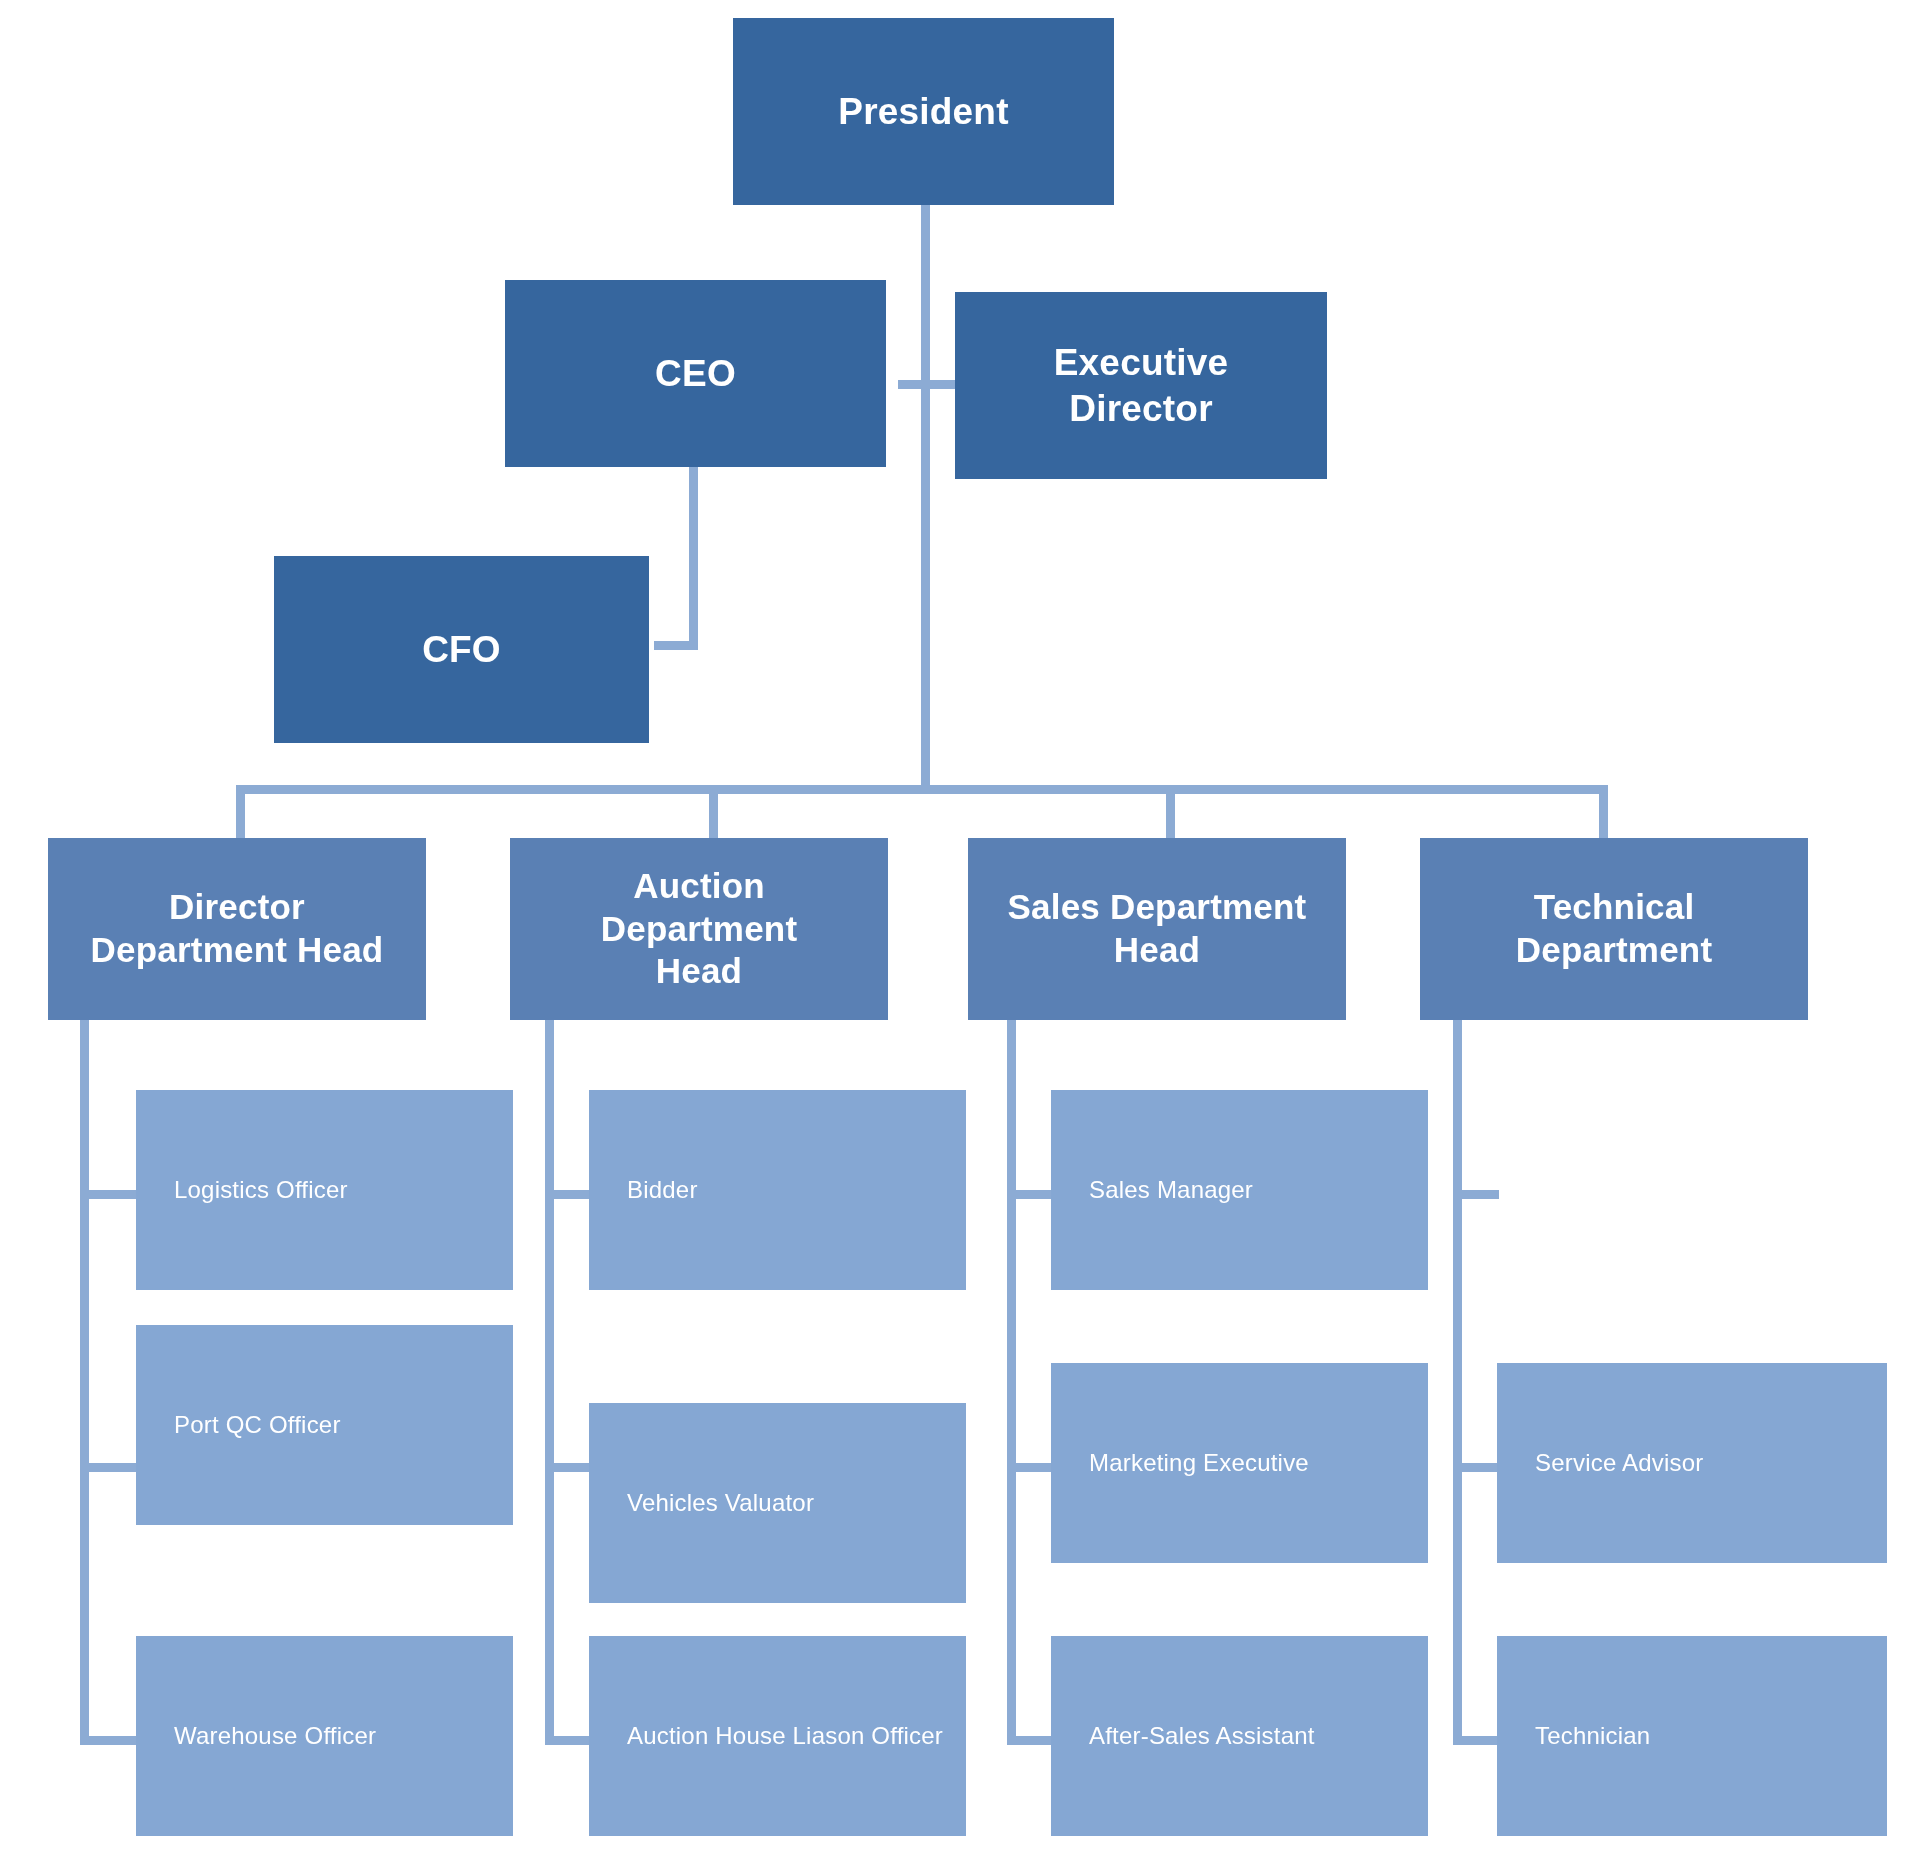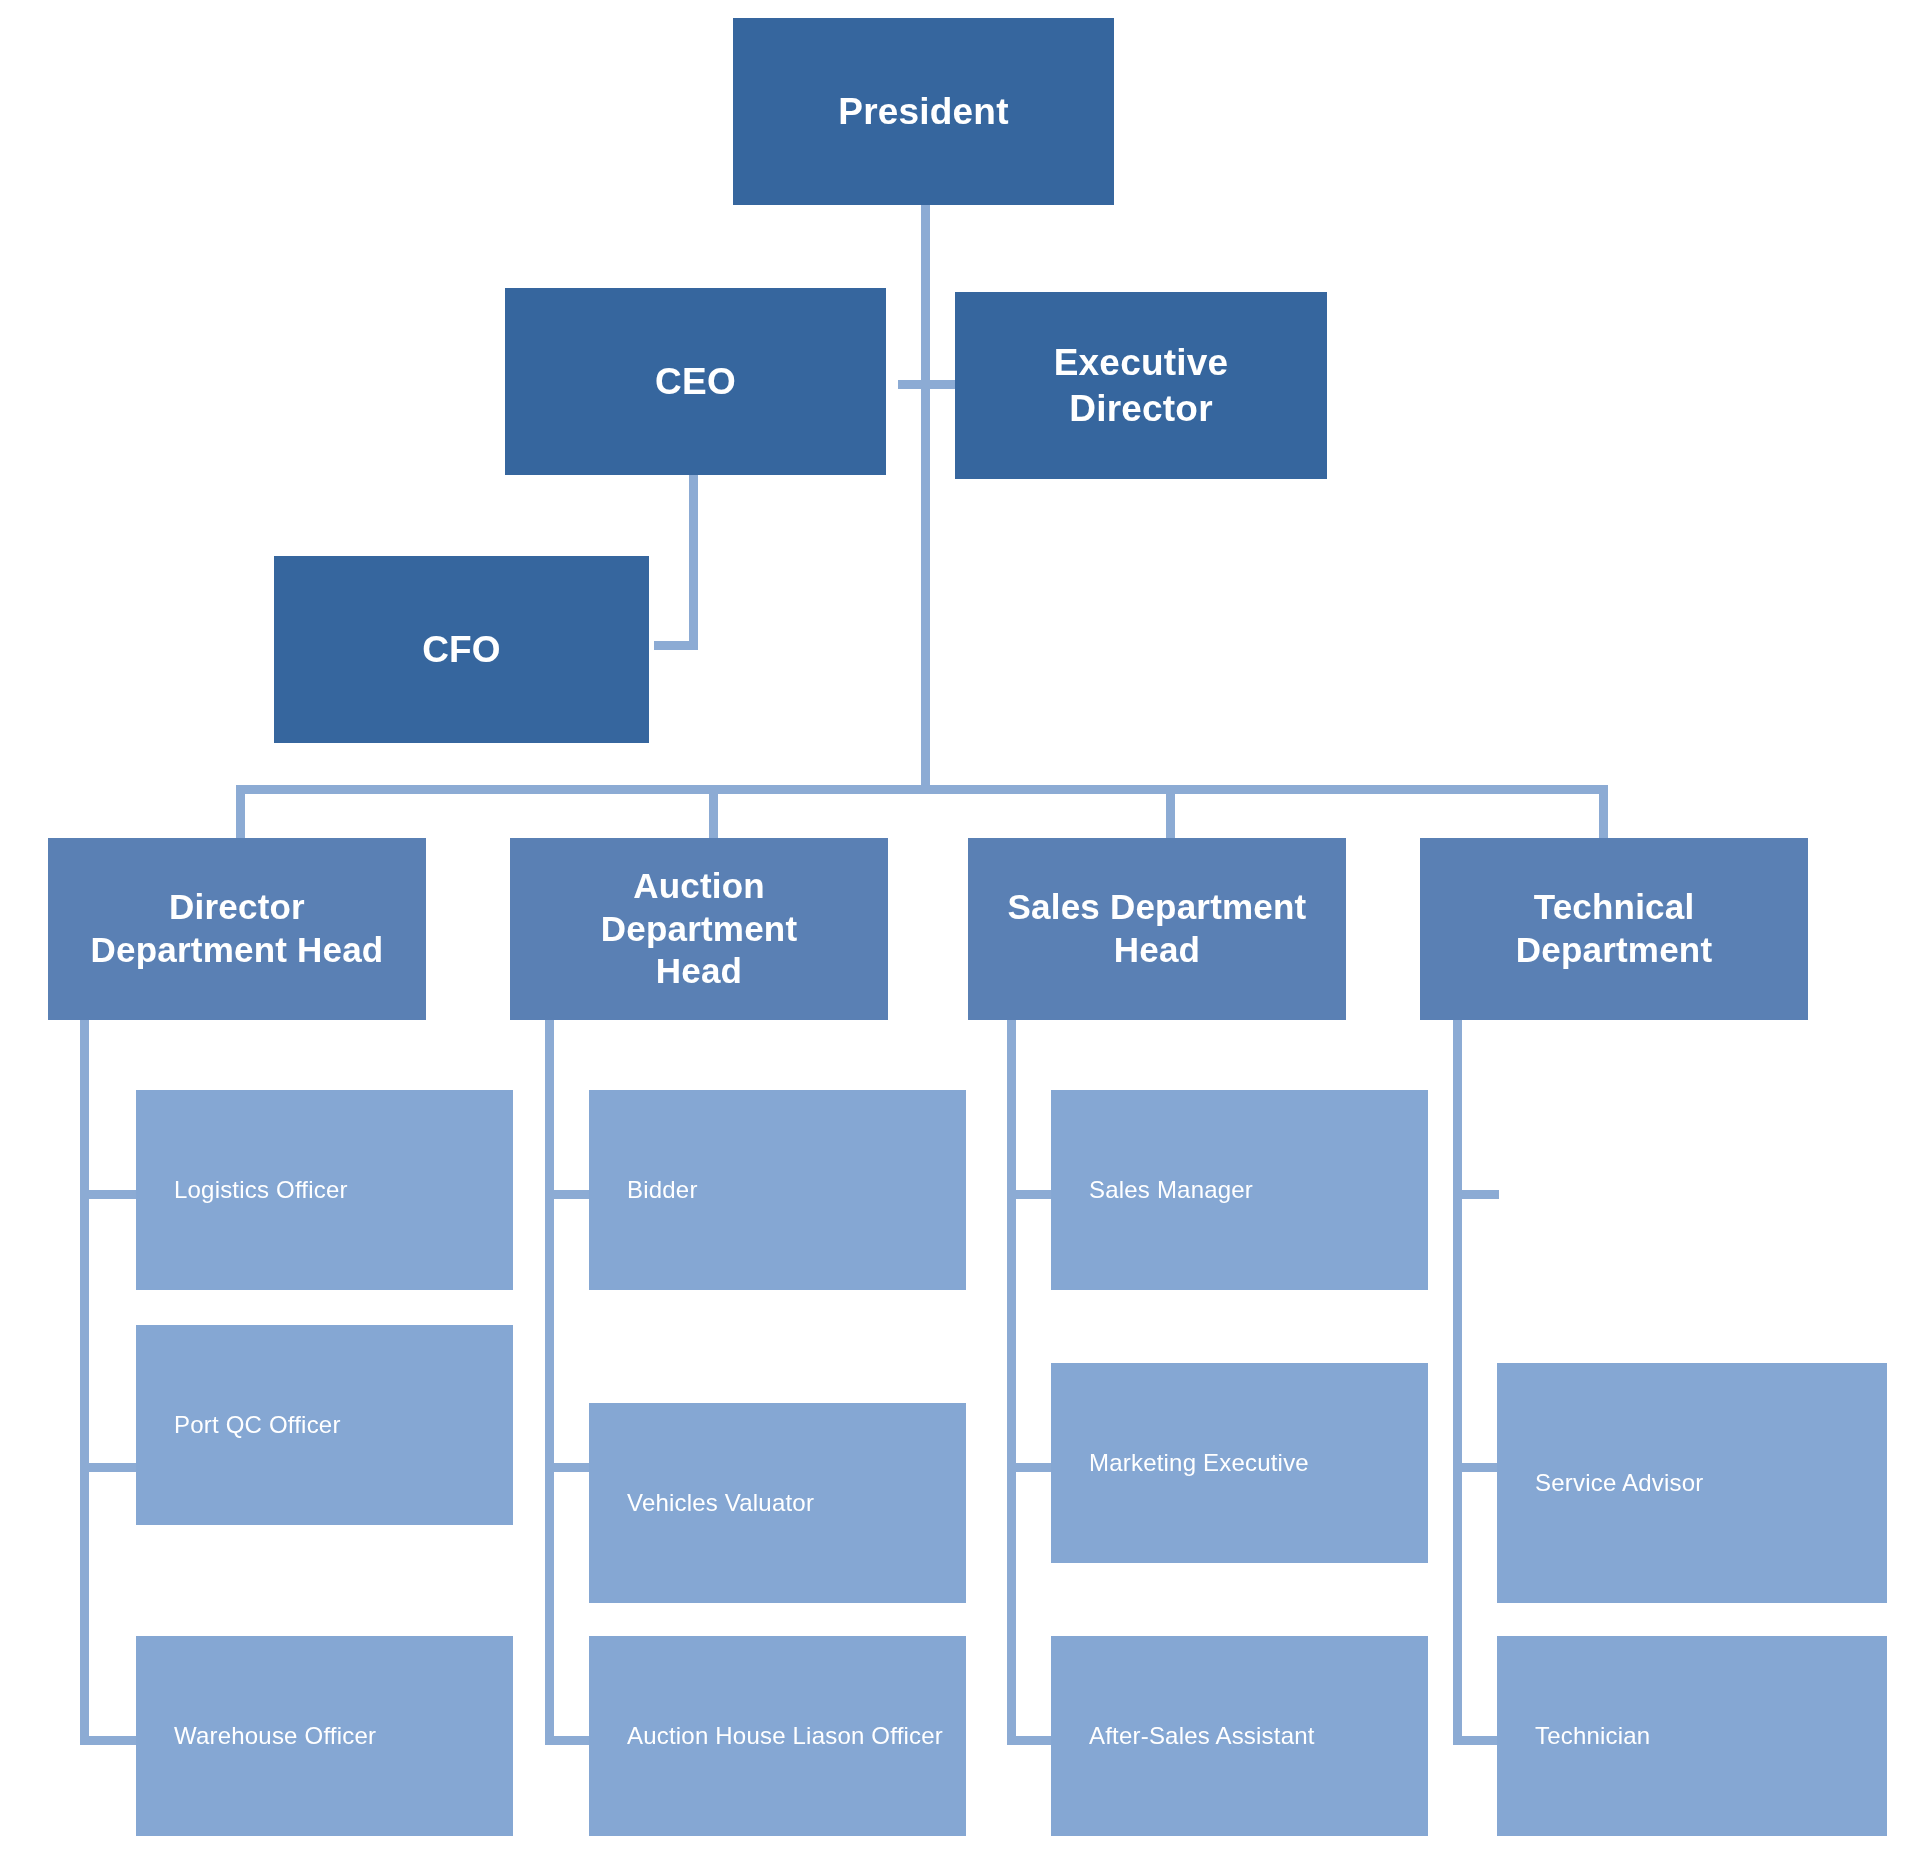--- a/index.html
+++ b/index.html
@@ -82,21 +82,21 @@
   <div class="conn" style="left:1007px; top:1463px; width:46px; height:9px;"></div>
   <div class="conn" style="left:1007px; top:1736px; width:46px; height:9px;"></div>
 
   <div class="conn" style="left:1453px; top:1020px; width:9px; height:725px;"></div>
   <div class="conn" style="left:1453px; top:1190px; width:46px; height:9px;"></div>
   <div class="conn" style="left:1453px; top:1463px; width:46px; height:9px;"></div>
   <div class="conn" style="left:1453px; top:1736px; width:46px; height:9px;"></div>
 
   <div class="node tier1" style="left:733px; top:18px; width:381px; height:187px;">President</div>
 
-  <div class="node tier1" style="left:505px; top:288px; width:381px; height:187px;">CEO</div>
+  <div class="node tier1" style="left:505px; top:280px; width:381px; height:187px;">CEO</div>
 
   <div class="node tier1" style="left:955px; top:292px; width:372px; height:187px; padding:0 54px;">Executive Director</div>
 
   <div class="node tier1" style="left:274px; top:556px; width:375px; height:187px;">CFO</div>
 
   <div class="node tier2" style="left:48px; top:838px; width:378px; height:182px; padding:0 36px;">Director Department Head</div>
 
   <div class="node tier2" style="left:510px; top:838px; width:378px; height:182px; padding:0 44px;">Auction Department Head</div>
 
   <div class="node tier2" style="left:968px; top:838px; width:378px; height:182px; padding:0 36px;">Sales Department Head</div>
@@ -108,16 +108,16 @@
   <div class="node tier3" style="left:136px; top:1636px; width:377px; height:200px;">Warehouse Officer</div>
 
   <div class="node tier3" style="left:589px; top:1090px; width:377px; height:200px;">Bidder</div>
   <div class="node tier3" style="left:589px; top:1363px; width:377px; height:200px;margin-top:40px;">Vehicles Valuator</div>
   <div class="node tier3" style="left:589px; top:1636px; width:377px; height:200px;">Auction House Liason Officer</div>
 
   <div class="node tier3" style="left:1051px; top:1090px; width:377px; height:200px;">Sales Manager</div>
   <div class="node tier3" style="left:1051px; top:1363px; width:377px; height:200px;">Marketing Executive</div>
   <div class="node tier3" style="left:1051px; top:1636px; width:377px; height:200px;">After-Sales Assistant</div>
 
-  <div class="node tier3" style="left:1497px; top:1363px; width:390px; height:240px;">Service Advisor</div>
+  <div class="node tier3" style="left:1497px; top:1363px; width:390px; height:200px;">Service Advisor</div>
   <div class="node tier3" style="left:1497px; top:1636px; width:390px; height:200px;">Technician</div>
 
 </div>
 
 </body></html>

